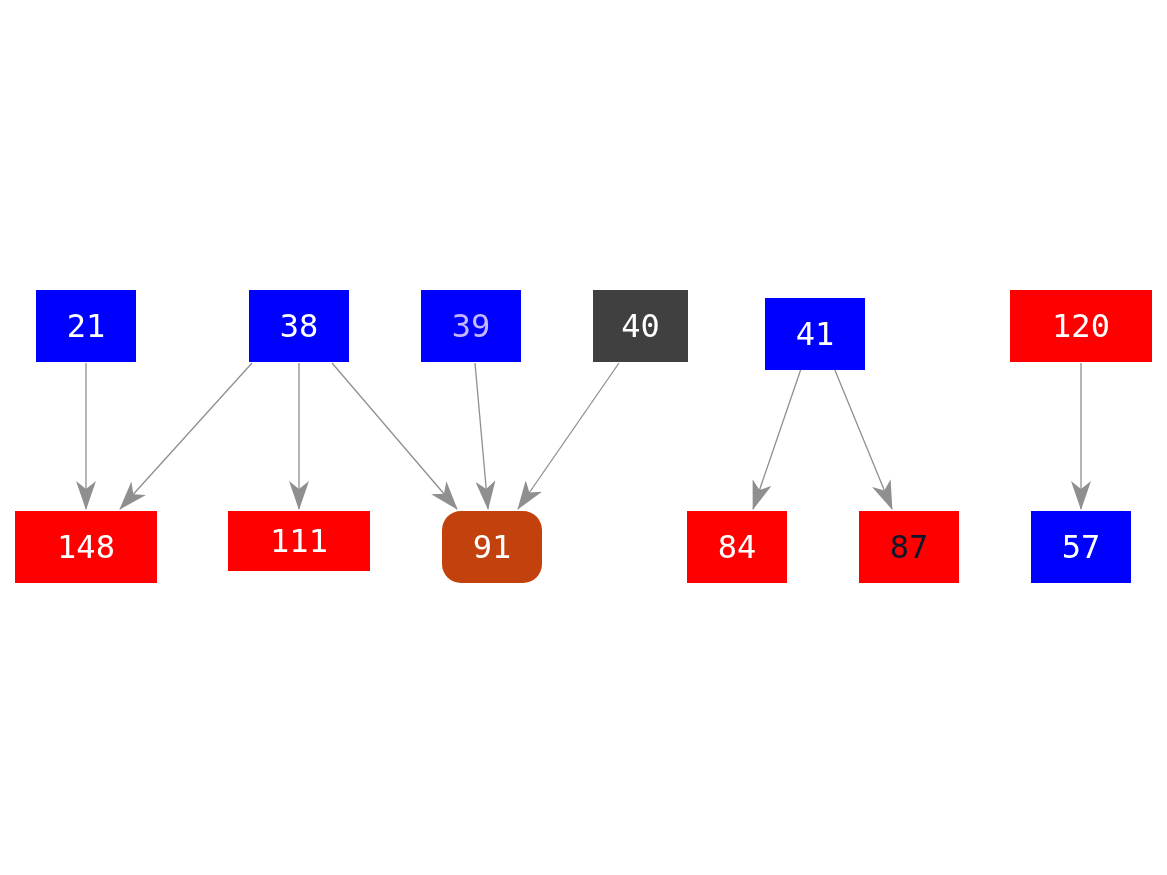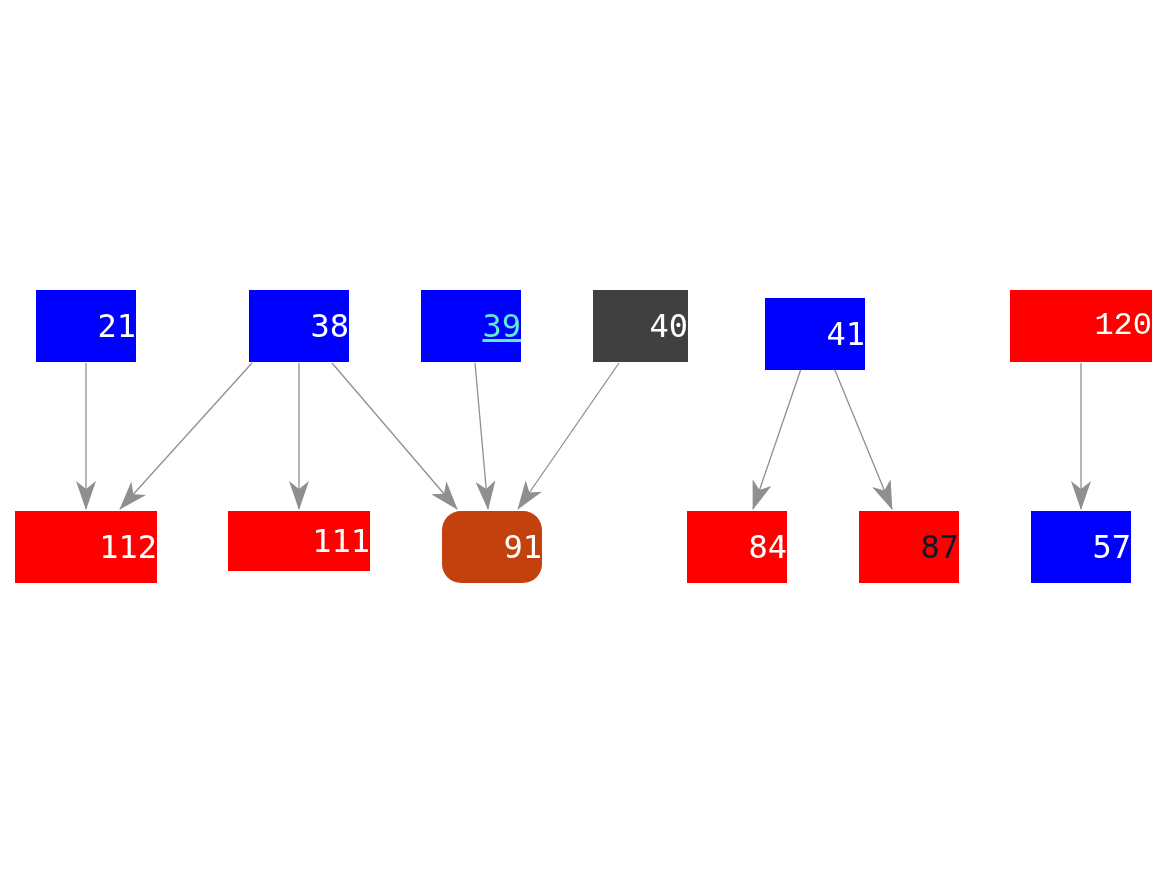--- a/index.html
+++ b/index.html
@@ -20,21 +20,21 @@
     left: 0;
     top: 0;
     width: 1167px;
     height: 875px;
     display: block;
   }
   .node {
     position: absolute;
     display: flex;
     align-items: center;
-    justify-content: flex-end;
+    justify-content: center;
     box-sizing: border-box;
   }
   .node .label {
     font-size: 32px;
     line-height: 1;
     color: #ffffff;
     letter-spacing: 0px;
     user-select: none;
   }
 </style>
@@ -61,33 +61,33 @@
       </g>
   </svg>
   <div id="node-layer">
       <div class="node" style="left: 36px; top: 290px; width: 100px; height: 72px; background: rgb(0, 0, 255);">
         <span class="label" style="color: rgb(255, 255, 255);">21</span>
       </div>
       <div class="node" style="left: 249px; top: 290px; width: 100px; height: 72px; background: rgb(0, 0, 255);">
         <span class="label" style="color: rgb(255, 255, 255);">38</span>
       </div>
       <div class="node" style="left: 421px; top: 290px; width: 100px; height: 72px; background: rgb(0, 0, 255);">
-        <span class="label" style="color: #5eead4; text-decoration: underline;">39</span>
+        <span class="label" style="color: #c4b5fd;">39</span>
       </div>
       <div class="node" style="left: 593px; top: 290px; width: 95px; height: 72px; background: #404040;">
         <span class="label" style="color: rgb(255, 255, 255);">40</span>
       </div>
       <div class="node" style="left: 765px; top: 298px; width: 100px; height: 72px; background: rgb(0, 0, 255);">
         <span class="label" style="color: rgb(255, 255, 255);">41</span>
       </div>
-      <div class="node" style="left: 1010px; top: 290px; width: 142px; height: 72px; background: rgb(255, 0, 0); font-family: Liberation Mono, monospace;">
+      <div class="node" style="left: 1010px; top: 290px; width: 142px; height: 72px; background: rgb(255, 0, 0);">
         <span class="label" style="color: rgb(255, 255, 255);">120</span>
       </div>
       <div class="node" style="left: 15px; top: 511px; width: 142px; height: 72px; background: rgb(255, 0, 0);">
-        <span class="label" style="color: rgb(255, 255, 255);">112</span>
+        <span class="label" style="color: rgb(255, 255, 255);">148</span>
       </div>
       <div class="node" style="left: 228px; top: 511px; width: 142px; height: 60px; background: rgb(255, 0, 0);">
         <span class="label" style="color: rgb(255, 255, 255);">111</span>
       </div>
       <div class="node" style="left: 442px; top: 511px; width: 100px; height: 72px; background: #c2410c; border-radius: 19px;">
         <span class="label" style="color: rgb(255, 255, 255);">91</span>
       </div>
       <div class="node" style="left: 687px; top: 511px; width: 100px; height: 72px; background: rgb(255, 0, 0);">
         <span class="label" style="color: rgb(255, 255, 255);">84</span>
       </div>

